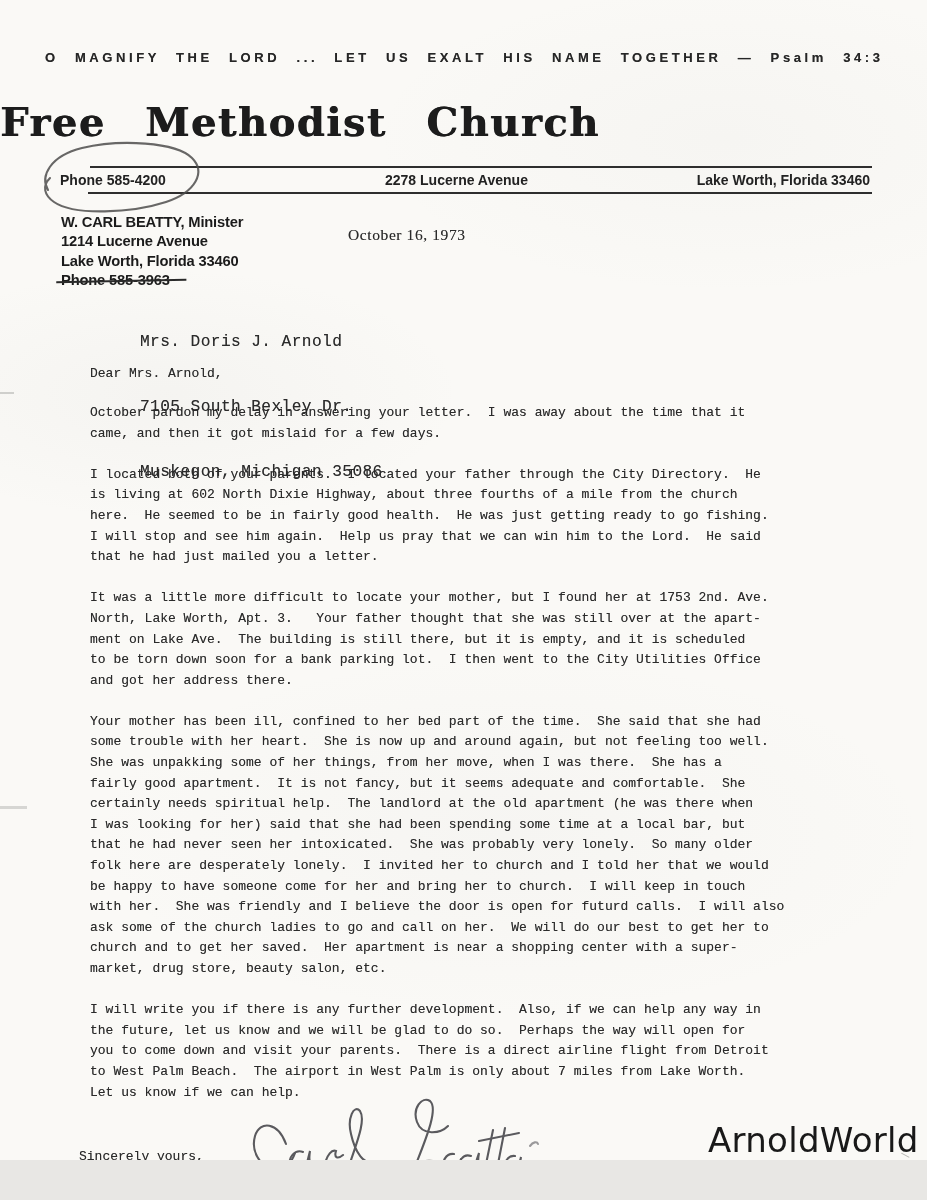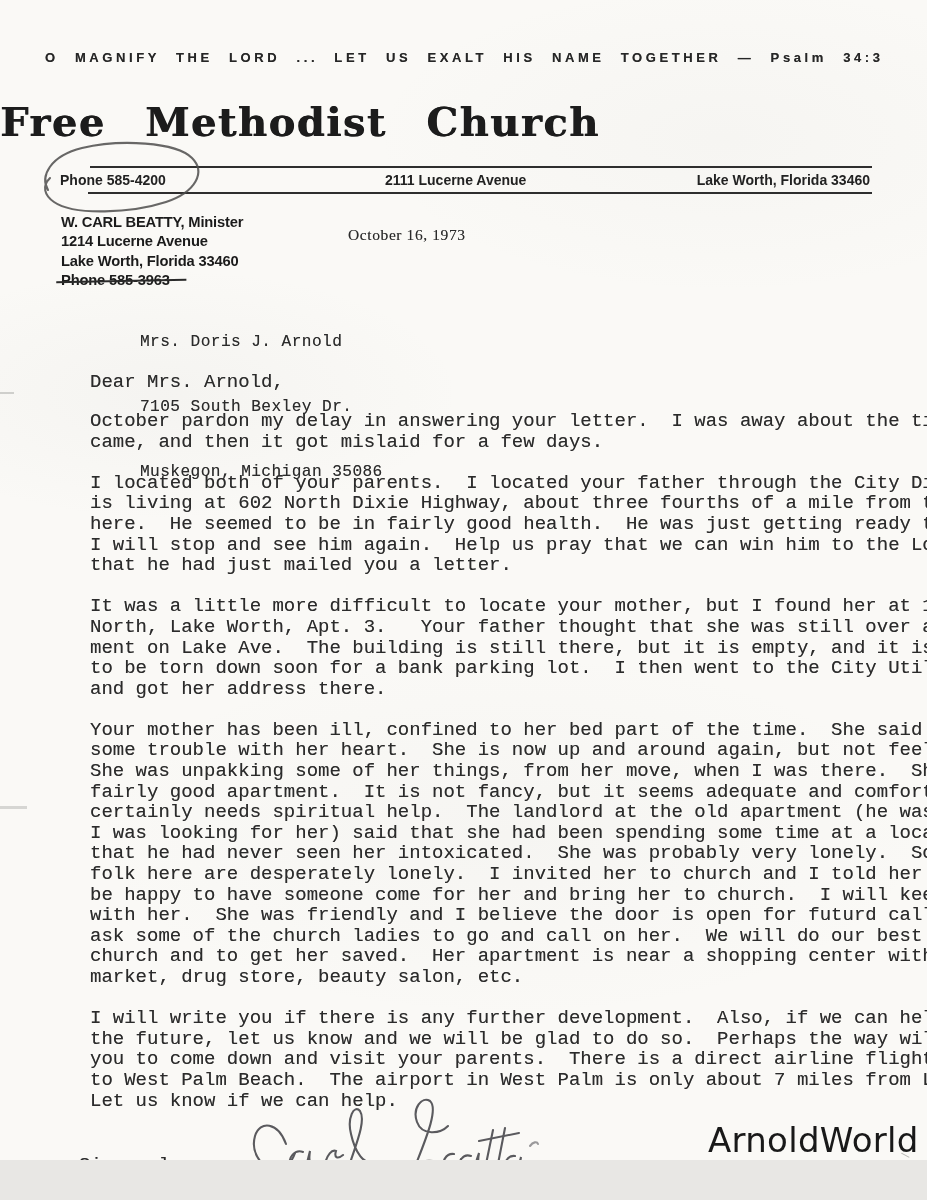--- a/index.html
+++ b/index.html
@@ -44,21 +44,21 @@
   }
   .strike{position:relative;display:inline-block;}
   .strike::after{
     content:"";position:absolute;left:-5px;right:-18px;top:52%;height:2px;
     background:#2a2a2a;transform:rotate(-1deg);
   }
   
   .tw{font-family:"Liberation Mono", monospace;color:#2b2b2b;text-shadow:0 0 0.5px rgba(43,43,43,0.5);}
   .date{position:absolute;left:348px;top:226px;font-size:15.5px;letter-spacing:0.6px;font-family:Liberation Serif, serif;}
   .recipient{position:absolute;left:92px;top:289px;font-size:16.2px;line-height:21.6px;letter-spacing:0.4px;white-space:pre;margin-left:48px;}
-  .body{position:absolute;left:90px;top:372px;width:820px;font-size:19px;line-height:20.6px;}
+  .body{position:absolute;left:90px;top:364px;width:820px;font-size:13px;line-height:20.6px;}
   .salutation{margin:0 0 18.4px 0;white-space:pre;}
   .para{margin:0 0 20.6px 0;white-space:pre;}
   .closing{display:inline-block;margin:23px 0 0 -11px;white-space:pre;}
   
   .signature{position:absolute;left:240px;top:1096px;}
   
   .watermark{
     position:absolute;left:708px;top:1120px;
     font:400 34px "DejaVu Sans", sans-serif;color:#191919;letter-spacing:0.3px;
   }
@@ -79,21 +79,21 @@
 
 <div class="page">
 
   <div class="verse">O MAGNIFY THE LORD ... LET US EXALT HIS NAME TOGETHER — Psalm 34:3</div>
 
   <div class="church-name">Free Methodist Church</div>
 
   <div class="rule rule-top"></div>
   <div class="rule rule-bottom"></div>
   <div class="lh-phone">Phone 585-4200</div>
-  <div class="lh-street">2111 Lucerne Avenue</div>
+  <div class="lh-street">2278 Lucerne Avenue</div>
   <div class="lh-city">Lake Worth, Florida 33460</div>
 
   <svg class="pen-circle" width="176" height="88" viewBox="0 0 176 88">
     <path d="M14,52 C6,38 16,18 48,10 C86,1 142,4 158,20 C172,34 162,54 132,64 C98,75 40,78 20,64 C10,57 8,48 16,40" fill="none" stroke="#4e4e4c" stroke-width="2.1" stroke-linecap="round" opacity="0.85"></path>
   </svg>
 
   <div class="minister">
     <div>W. CARL BEATTY, Minister</div>
     <div>1214 Lucerne Avenue</div>
     <div>Lake Worth, Florida 33460</div>

